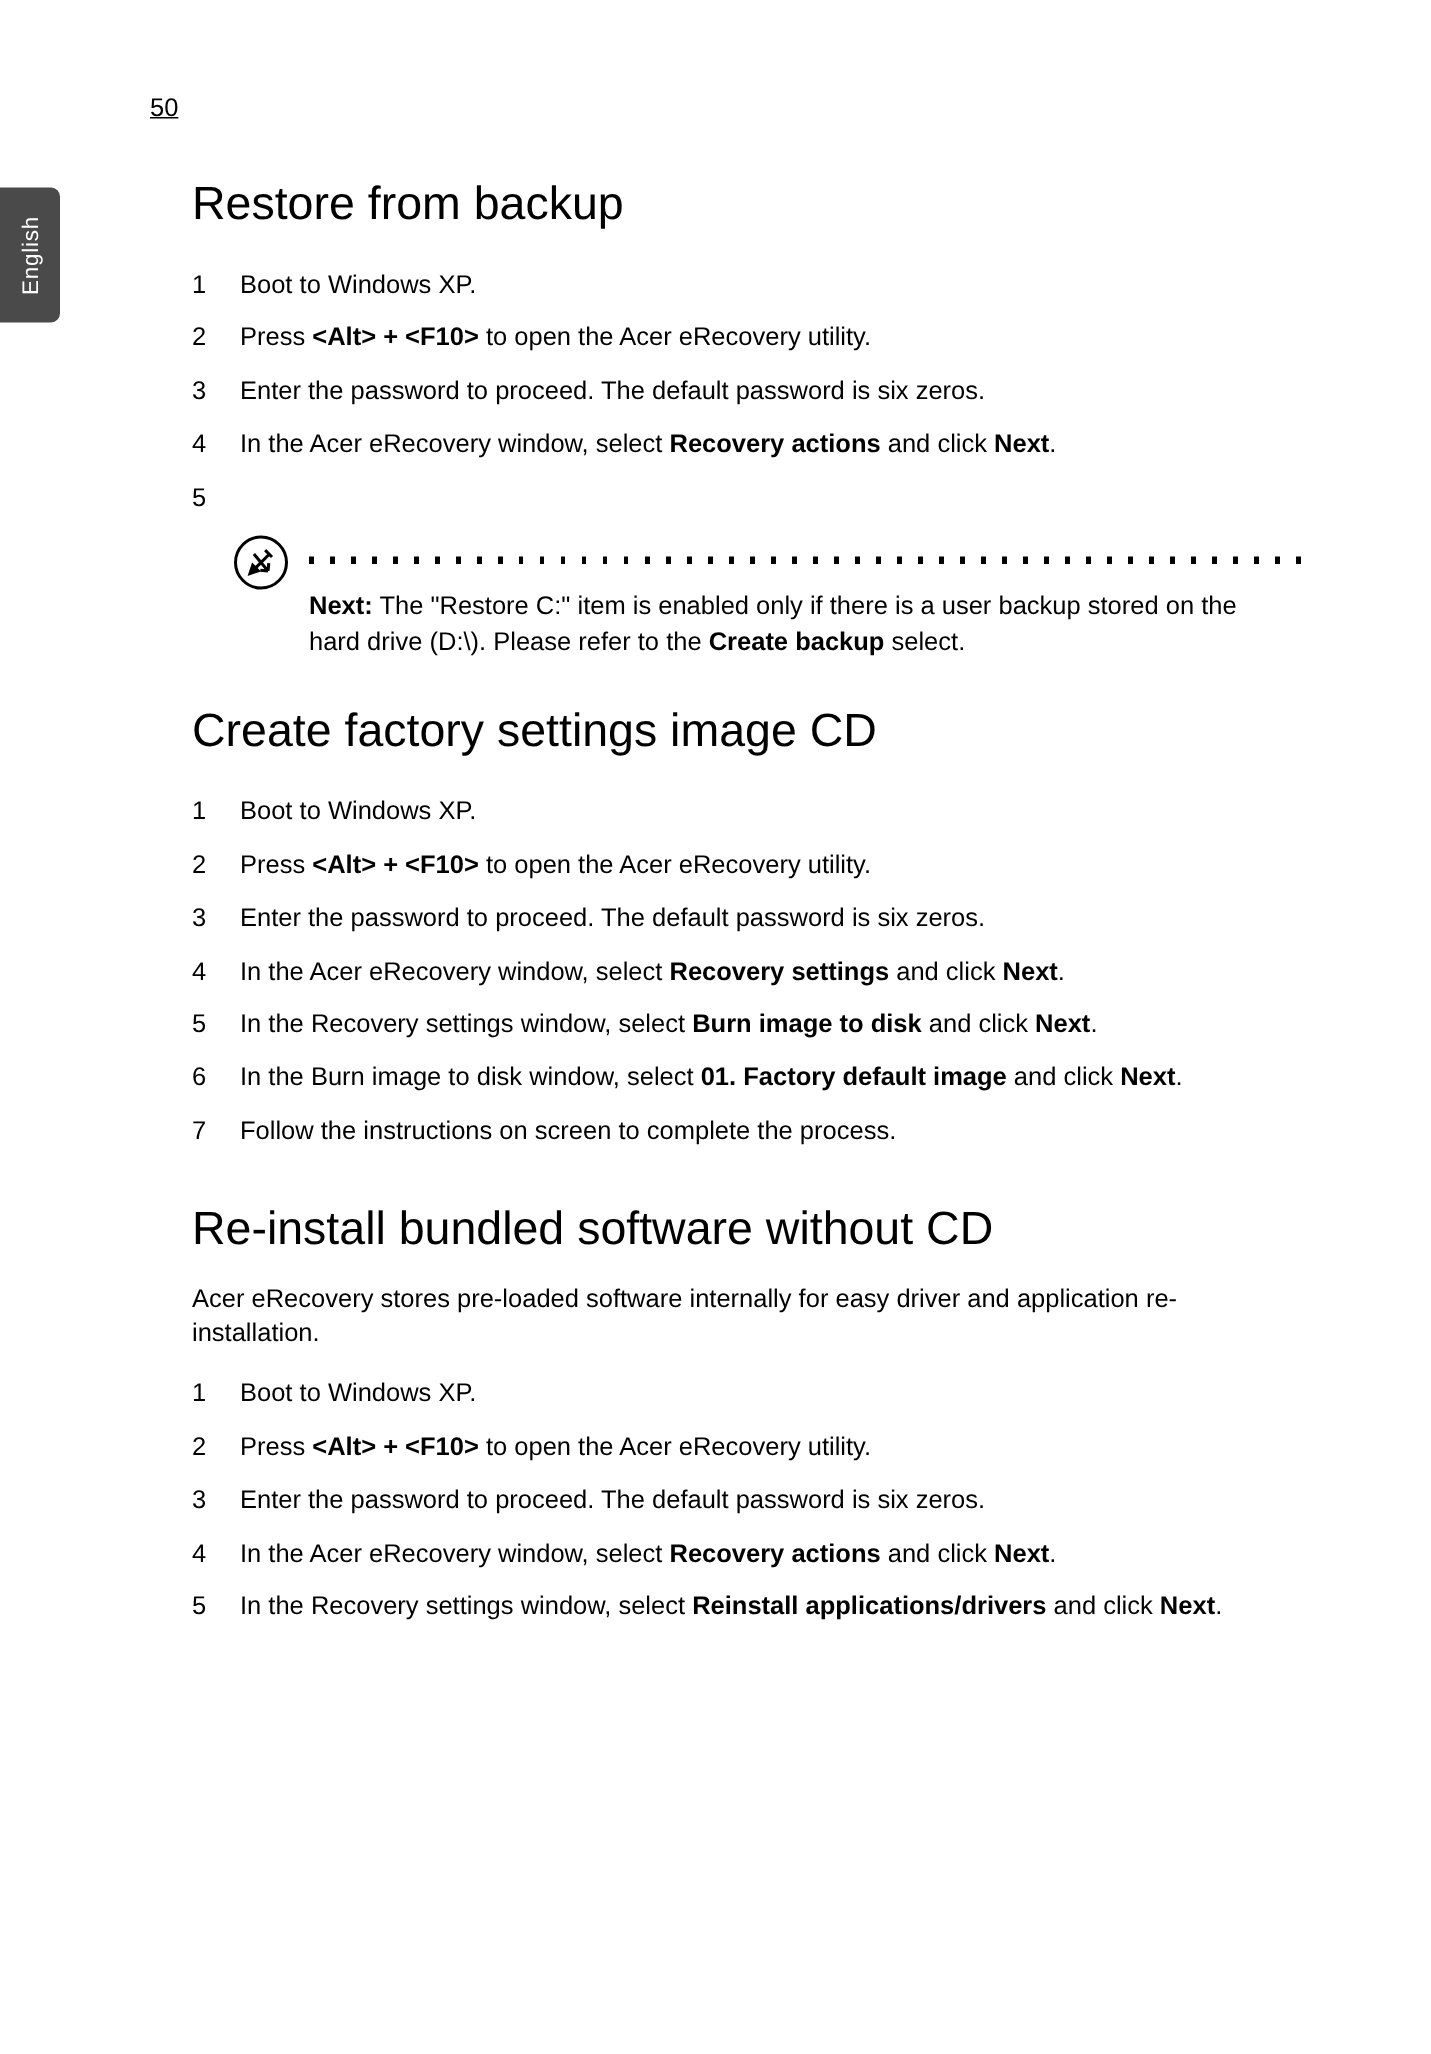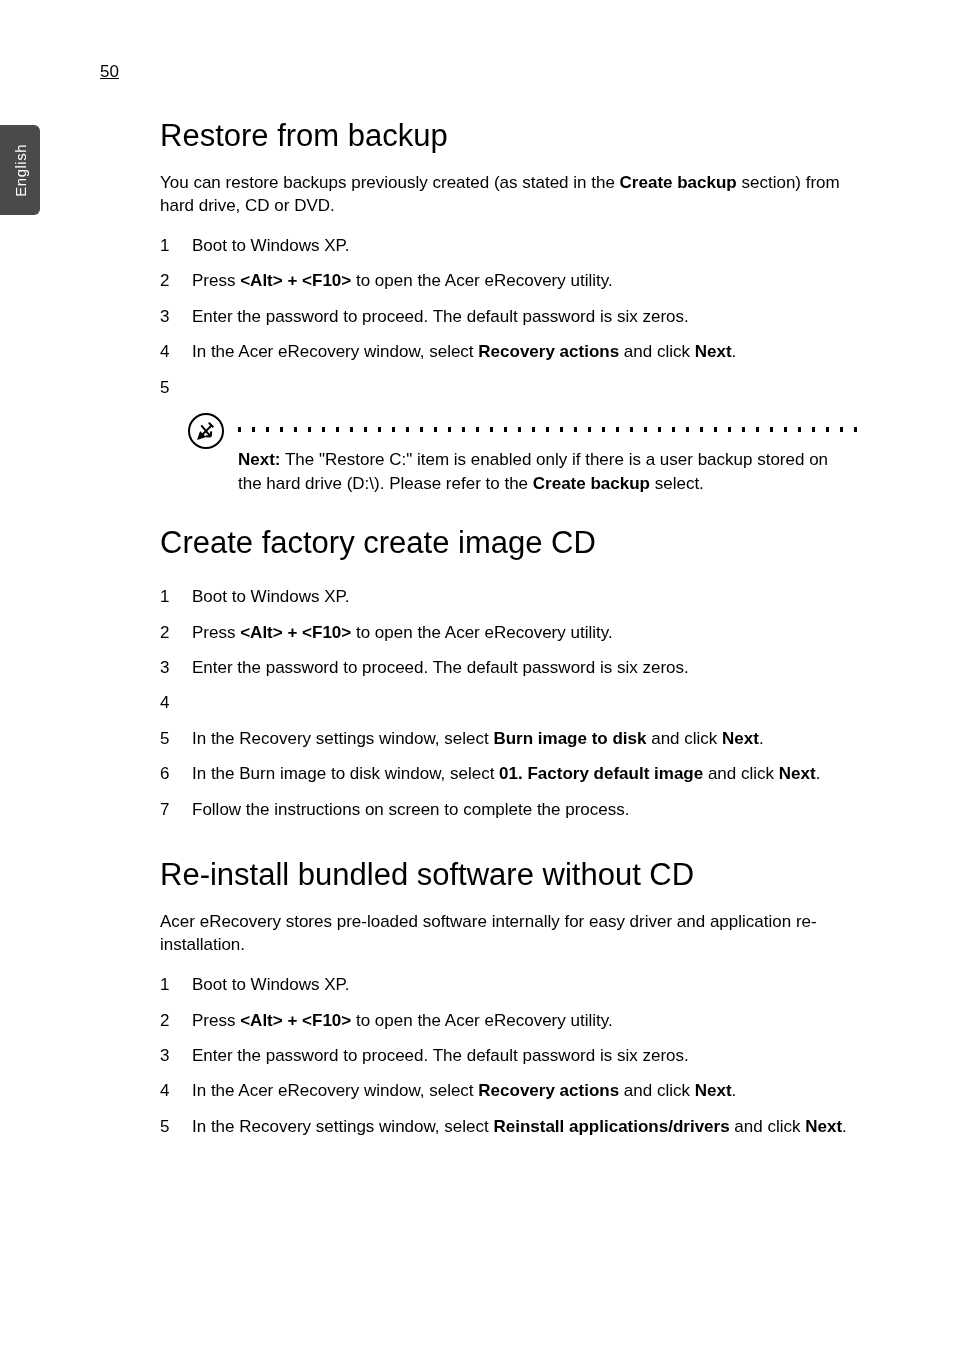--- a/index.html
+++ b/index.html
@@ -101,41 +101,38 @@
       #000 0, #000 3px,
       transparent 3px, transparent 14px
     );
     margin-top: 14px;
     margin-bottom: 16px;
   }
   .note-text {
     line-height: 1.38;
     padding-right: 30px;
   }
-  .section { margin-bottom: 26px; margin-left: 32px; }
+  .section { margin-bottom: 26px; }
   b { font-weight: 700; }
   .h1-wrap { margin-top: 30px; }
   .h1-wrap.first { margin-top: 0; }
 </style>
 </head>
 <body>
 
 <div class="side-tab">
   <span>English</span>
 </div>
 
 <div class="page-number">50</div>
 
 <div class="content">
 
   <div class="section h1-wrap first">
     <h1>Restore from backup</h1>
-    <p class="intro">
-      <span>You can restore backups previously created (as stated in the </span><b>Create backup</b><span> section) from hard drive, CD or DVD.</span>
-    </p>
     <ol>
       <li>
           <span class="num">1</span>
           <span class="txt"><span>Boot to Windows XP.</span></span>
         </li>
       <li>
           <span class="num">2</span>
           <span class="txt"><span>Press </span><b>&lt;Alt&gt; + &lt;F10&gt;</b><span> to open the Acer eRecovery utility.</span></span>
         </li>
       <li>
@@ -163,36 +160,37 @@
       <div class="dots-and-note">
         <div class="dots"></div>
         <div class="note-text">
           <b>Next:</b><span> The "Restore C:" item is enabled only if there is a user backup stored on the hard drive (D:\). Please refer to the </span><b>Create backup</b><span> select.</span>
         </div>
       </div>
     </div>
   </div>
 
   <div class="section h1-wrap">
-    <h1>Create factory create image CD</h1>
+    <h1>Create factory settings image CD</h1>
     <ol>
       <li>
           <span class="num">1</span>
           <span class="txt"><span>Boot to Windows XP.</span></span>
         </li>
       <li>
           <span class="num">2</span>
           <span class="txt"><span>Press </span><b>&lt;Alt&gt; + &lt;F10&gt;</b><span> to open the Acer eRecovery utility.</span></span>
         </li>
       <li>
           <span class="num">3</span>
           <span class="txt"><span>Enter the password to proceed. The default password is six zeros.</span></span>
         </li>
       <li>
           <span class="num">4</span>
+          <span class="txt"><span>In the Acer eRecovery window, select </span><b>Recovery settings</b><span> and click </span><b>Next</b><span>.</span></span>
         </li>
       <li>
           <span class="num">5</span>
           <span class="txt"><span>In the Recovery settings window, select </span><b>Burn image to disk</b><span> and click </span><b>Next</b><span>.</span></span>
         </li>
       <li>
           <span class="num">6</span>
           <span class="txt"><span>In the Burn image to disk window, select </span><b>01. Factory default image</b><span> and click </span><b>Next</b><span>.</span></span>
         </li>
       <li>

